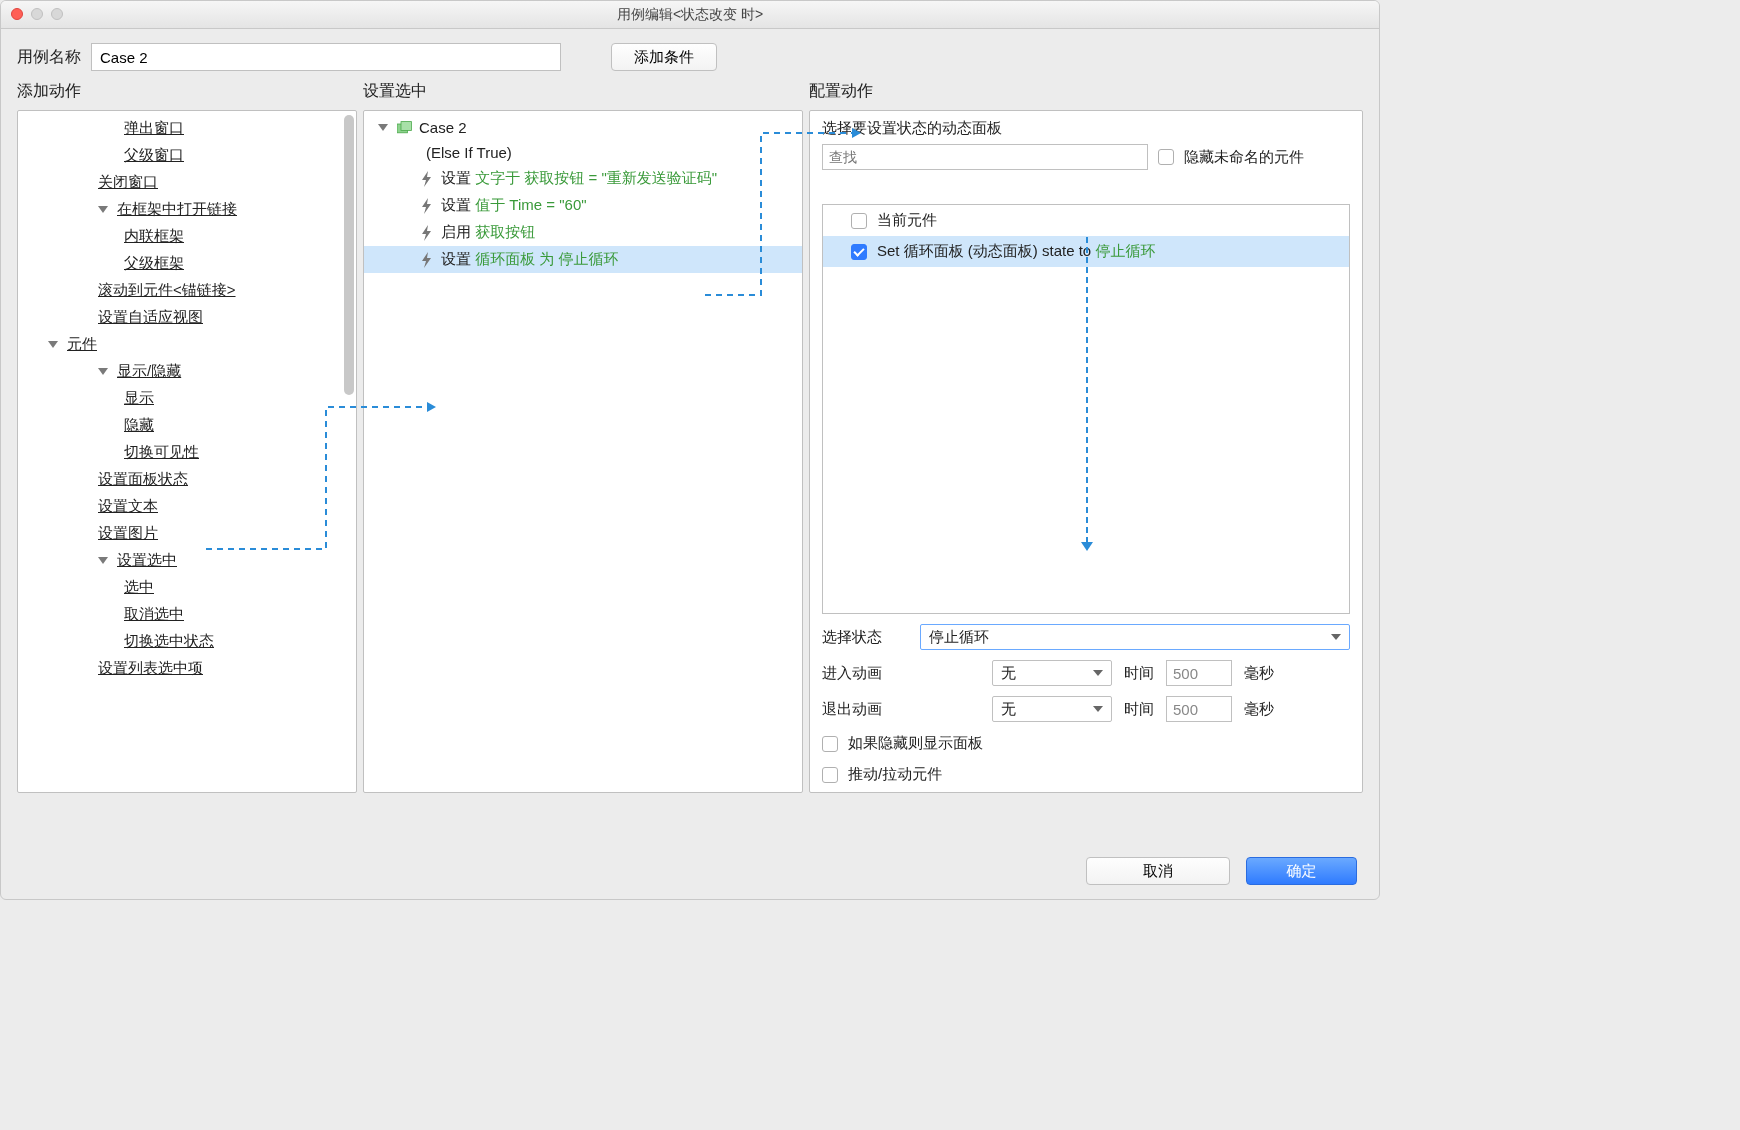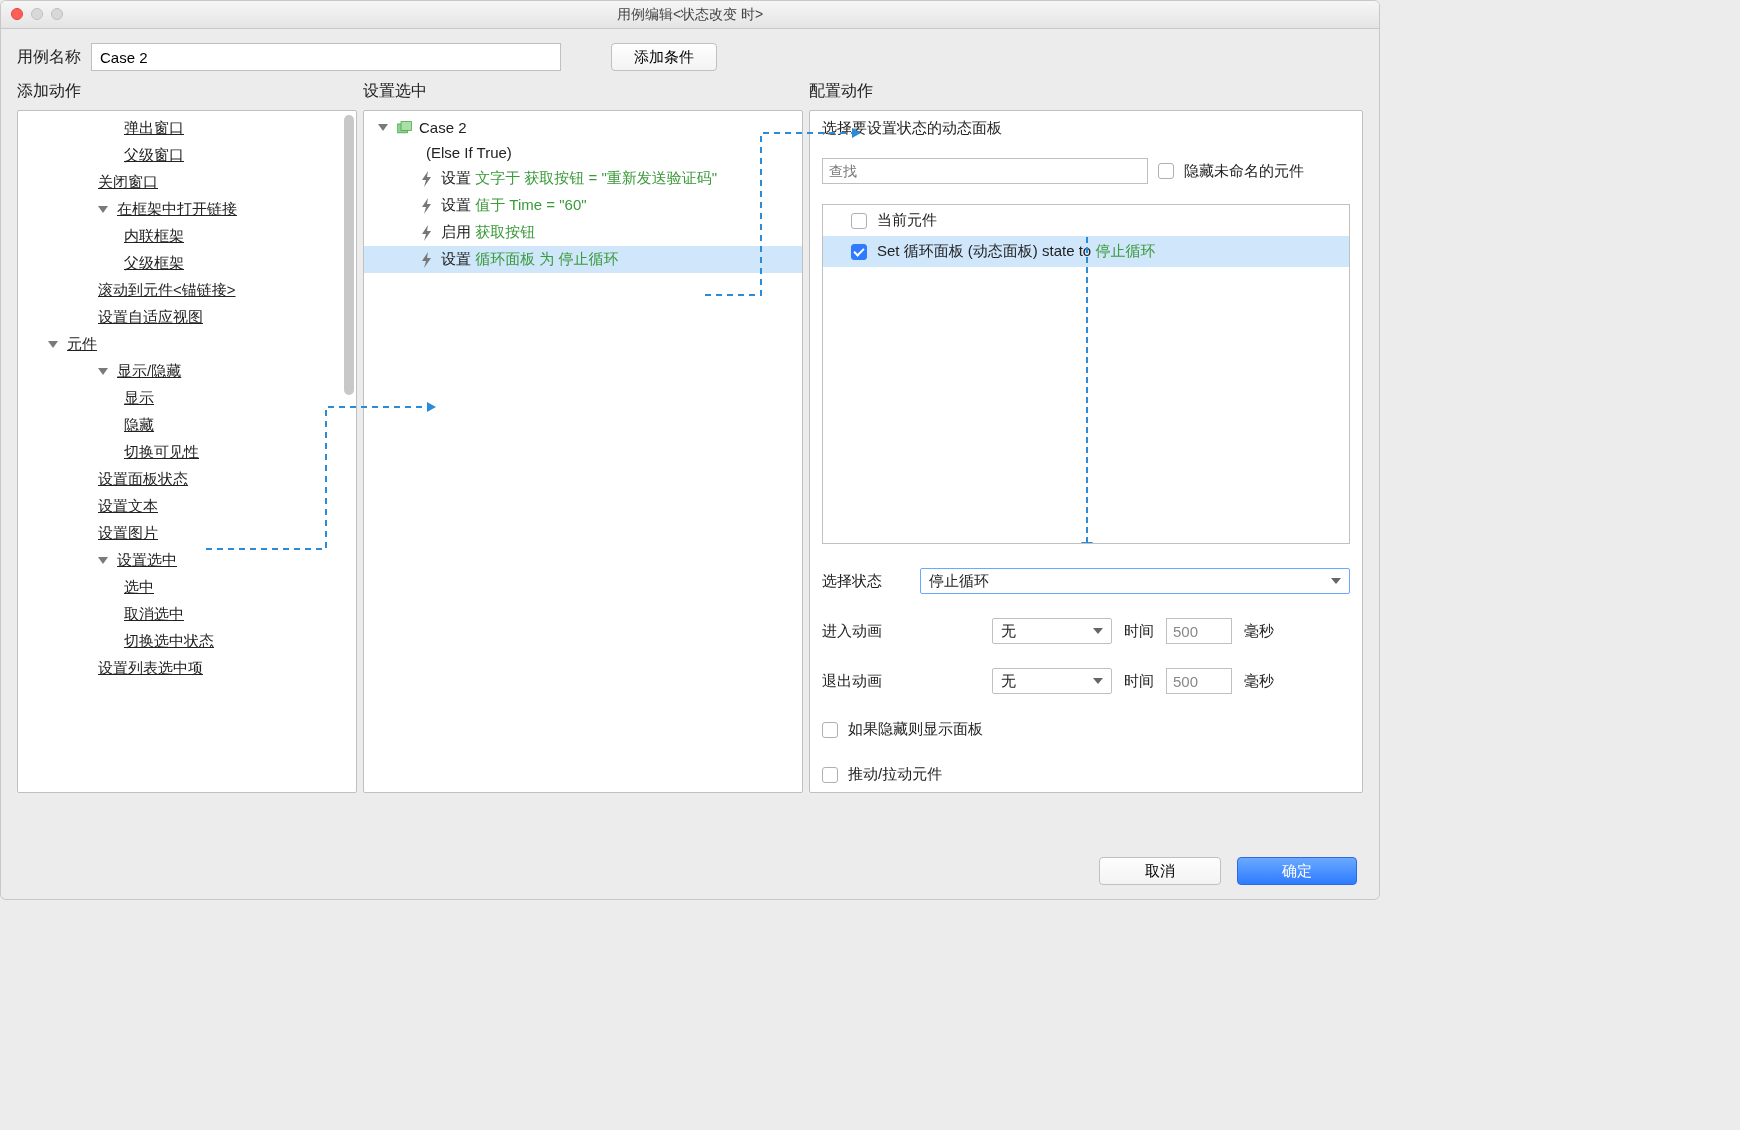--- a/index.html
+++ b/index.html
@@ -29,21 +29,21 @@
     .ind1 { padding-left: 30px; }
     .ind3 { padding-left: 80px; }
     .ind4 { padding-left: 106px; }
     .caret { display: inline-block; width: 0; height: 0; border-left: 5px solid transparent; border-right: 5px solid transparent; border-top: 7px solid #7a7a7a; margin-right: 3px; }
     .scrollbar { position: absolute; right: 2px; top: 4px; width: 10px; height: 280px; background: #c8c8c8; border-radius: 5px; }
     .org-row { display: flex; align-items: center; gap: 6px; padding: 4px 8px; font-size: 15px; }
     .org-row.sel { background: #cfe6fb; }
     .bolt { width: 16px; height: 16px; color: #6a6a6a; }
     .dpicon { width: 16px; height: 14px; }
     .green { color: #3a9a3a; }
-    .cfg-body { padding: 8px 12px; display: flex; flex-direction: column; gap: 20px; height: 100%; }
+    .cfg-body { padding: 8px 12px; display: flex; flex-direction: column; gap: 6px; height: 100%; }
     .cfg-label { font-size: 15px; }
     .cfg-row { display: flex; align-items: center; gap: 10px; }
     .cfg-input { flex: 0 0 326px; height: 26px; border: 1px solid #c0c0c0; background: #fff; padding: 0 6px; font-size: 14px; color: #888; }
     .chk { width: 16px; height: 16px; border: 1px solid #b0b0b0; border-radius: 3px; background: #fff; display: inline-flex; align-items: center; justify-content: center; }
     .chk.checked { background: #2f7bff; border-color: #2f7bff; }
     .chk.checked::after { content: ""; width: 8px; height: 4px; border-left: 2px solid #fff; border-bottom: 2px solid #fff; transform: rotate(-45deg); margin-top: -2px; }
     .cfg-list { flex: 1; border: 1px solid #c0c0c0; background: #fff; overflow: auto; min-height: 340px; }
     .cfg-list-row { display: flex; align-items: center; gap: 10px; padding: 6px 6px 6px 28px; }
     .cfg-list-row.sel { background: #cfe6fb; }
     .form-row { display: flex; align-items: center; gap: 12px; margin-top: 4px; }
@@ -207,21 +207,21 @@
     <div class="col col3">
       <div class="col-head">配置动作</div>
       <div class="panel">
         <div class="cfg-body">
           <div class="cfg-label">选择要设置状态的动态面板</div>
           <div class="cfg-row">
             <input class="cfg-input" placeholder="查找" style="">
             <span class="chk"></span>
             <span>隐藏未命名的元件</span>
           </div>
-          <div class="cfg-list" style="position:relative;">
+          <div class="cfg-list" style="position:relative;margin-top:28px;">
             <div class="cfg-list-row">
               <span class="chk"></span>
               <span>当前元件</span>
             </div>
             <div class="cfg-list-row sel">
               <span class="chk checked"></span>
               <span><span>Set 循环面板 (动态面板) state to </span><span class="green">停止循环</span></span>
             </div>
             <div class="cfg-arrow-down"></div>
           </div>
@@ -275,17 +275,17 @@
   <svg class="arrow-connector conn1" viewBox="0 0 240 150">
     <path d="M 0 148 L 120 148 L 120 6 L 230 6" fill="none" stroke="#2a8cd8" stroke-width="2" stroke-dasharray="6 5"></path>
     <path d="M 230 6 l -9 -5 l 0 10 z" fill="#2a8cd8"></path>
   </svg>
   <svg class="arrow-connector conn2" viewBox="0 0 170 170">
     <path d="M 4 168 L 60 168 L 60 6 L 160 6" fill="none" stroke="#2a8cd8" stroke-width="2" stroke-dasharray="6 5"></path>
     <path d="M 160 6 l -9 -5 l 0 10 z" fill="#2a8cd8"></path>
   </svg>
 
   <div class="footer">
-    <button class="btn" style="width:122px">取消</button>
-    <button class="btn primary" style="width:120px">确定</button>
+    <button class="btn" style="width:144px">取消</button>
+    <button class="btn primary" style="width:111px">确定</button>
   </div>
 
 </div>
 
 </body></html>

